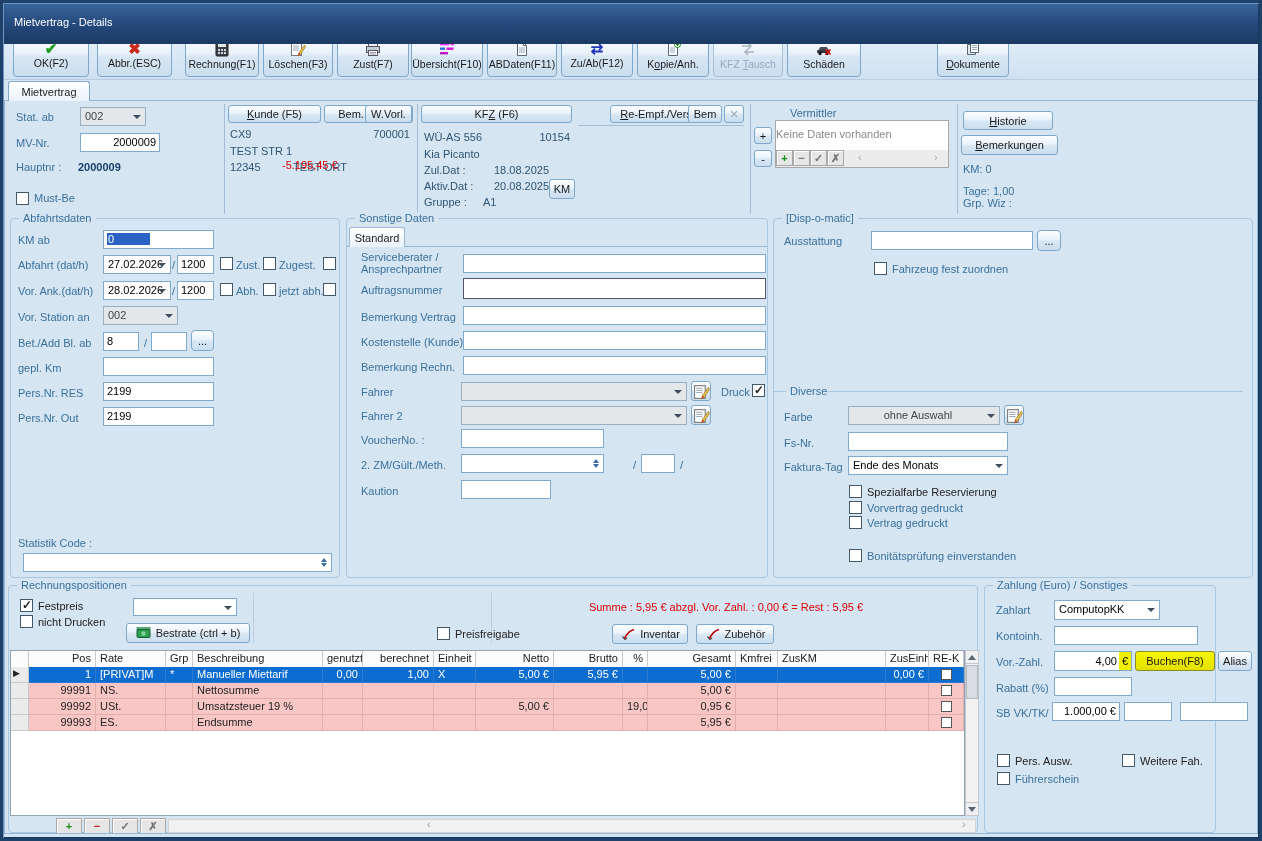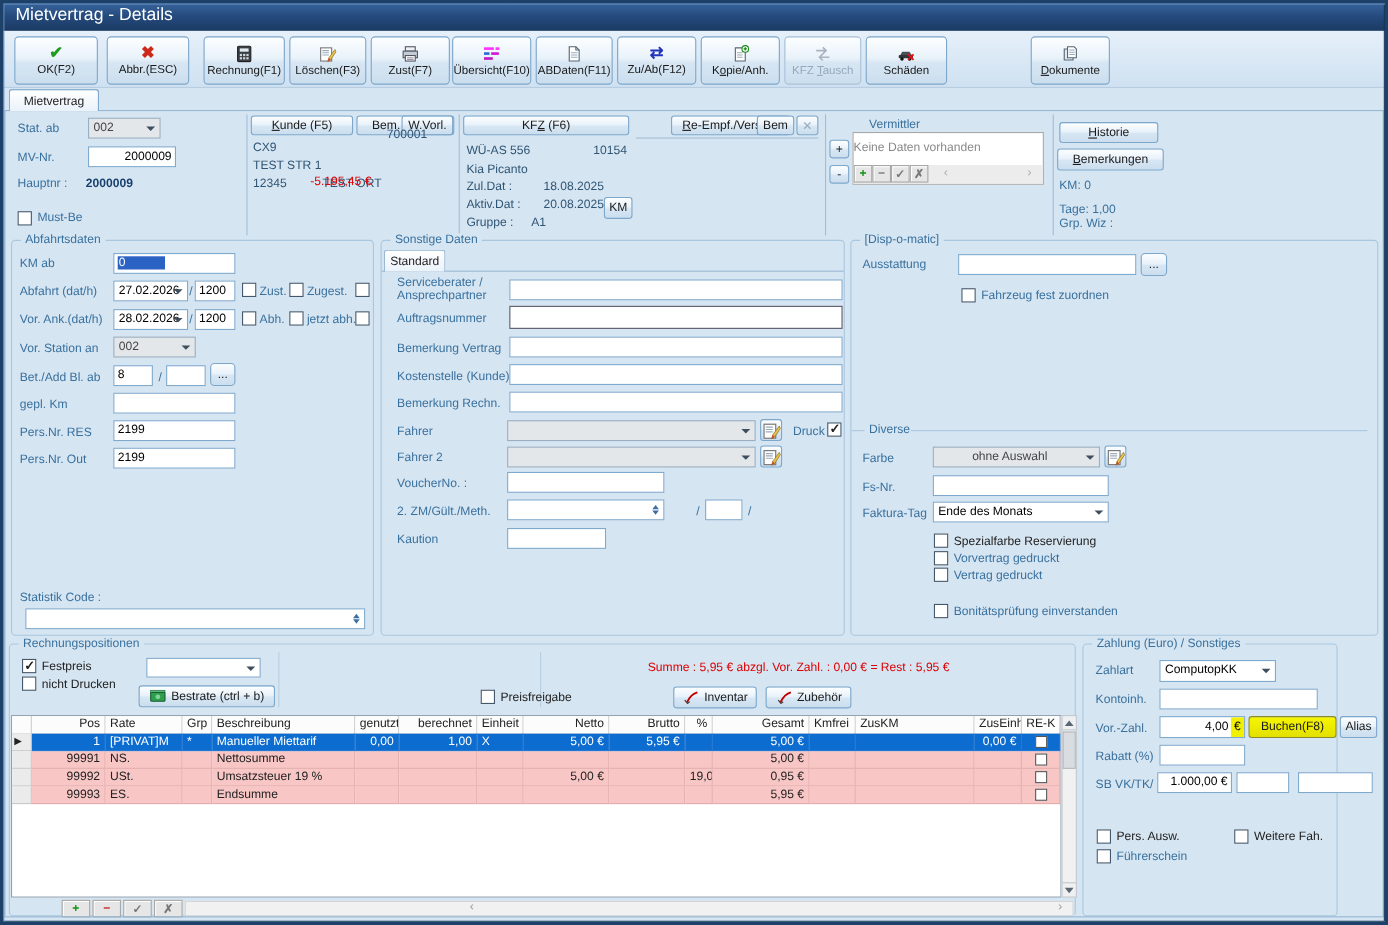--- a/index.html
+++ b/index.html
@@ -1,19 +1,19 @@
 <!DOCTYPE html>
 <html><head>
 <meta charset="utf-8">
 <style>
 *{margin:0;padding:0;box-sizing:border-box;font-family:"Liberation Sans",sans-serif}
 body{background:#9aa7b5;}
 .stage{position:relative;width:1262px;height:841px;background:#d6e5f2;overflow:hidden;font-size:11px;color:#222}
 .frame{position:absolute;inset:0;border:3px solid #1d4168;box-shadow:inset 1px 1px 0 #6e95c2,inset -1px -1px 0 #16365a;pointer-events:none;z-index:60}
-.titlebar{position:absolute;left:0;top:0;width:100%;height:28px;background:linear-gradient(#3c6aa3,#24497c 55%,#1b3a63);color:#fff;display:flex;align-items:center;padding-left:14px;font-size:16px;z-index:5}
+.titlebar{position:absolute;left:0;top:0;width:100%;height:44px;background:linear-gradient(#3c6aa3,#24497c 55%,#1b3a63);color:#fff;display:flex;align-items:center;padding-left:14px;font-size:11px;z-index:5}
 .toolbar{position:absolute;left:0;top:28px;width:100%;height:52px;background:linear-gradient(#e6f0fa,#cfe1f1);border-bottom:1px solid #b7cde2}
 .tbtn{position:absolute;top:33px;height:44px;display:flex;flex-direction:column;align-items:center;justify-content:center;gap:1px;background:linear-gradient(#fcfeff,#e9f2fa 45%,#d7e6f3 55%,#cbdeee);border:1px solid #7da7cb;border-radius:4px;font-size:10.5px;color:#1a1a1a;white-space:nowrap;cursor:default}
 .tbtn.dis{color:#97a9bd;border-color:#a9c0d6}
 .tbtn .glyph{font-size:15px;font-weight:bold;line-height:15px}
 .tab{position:absolute;left:8px;top:81px;width:82px;height:20px;background:linear-gradient(#ffffff,#eaf2fa);border:1px solid #7fa9cd;border-bottom:none;border-radius:3px 3px 0 0;display:flex;align-items:center;justify-content:center;z-index:3}
 .panel{position:absolute;left:4px;top:100px;width:1254px;height:734px;border:1px solid #96b6d4;pointer-events:none;z-index:1}
 .lbl{position:absolute;color:#39719e;white-space:nowrap}
 .txt{position:absolute;color:#2f5574;white-space:nowrap}
 .inp{position:absolute;background:#fff;border:1px solid #7fa9cd;height:19px;line-height:17px;padding:0 3px;color:#000;white-space:nowrap;overflow:hidden}
 .inp.r{text-align:right}
@@ -228,21 +228,21 @@
   <div class="btn" style="left:228px;top:105px;width:93px;height:18px">
       <span><u>K</u>unde (F5)</span>
     </div>
   <div class="btn" style="left:324px;top:105px;width:89px;height:18px">
       <span>Bem. Kunde</span>
     </div>
   <div class="btn" style="left:416px;top:105px;width:48px;height:18px;left:365px;width:47px">
       <span>W.Vorl.</span>
     </div>
   <div class="txt" style="left:230px;top:128px">CX9</div>
-  <div class="txt" style="left:330px;top:116px;width:80px;text-align:center">700001</div>
+  <div class="txt" style="left:330px;top:128px;width:80px;text-align:right">700001</div>
   <div class="txt" style="left:230px;top:145px">TEST STR 1</div>
   <div class="txt" style="left:230px;top:161px">12345</div>
   <div class="txt" style="left:293px;top:161px">TEST ORT</div>
   <div class="txt red" style="left:282px;top:159px;width:130px;text-align:left">-5.195,45 €</div>
 
   <div class="vline" style="left:417px;top:104px;height:110px"></div>
 
   <div class="btn" style="left:421px;top:105px;width:151px;height:18px">
       <span>KF<u>Z</u> (F6)</span>
     </div>

